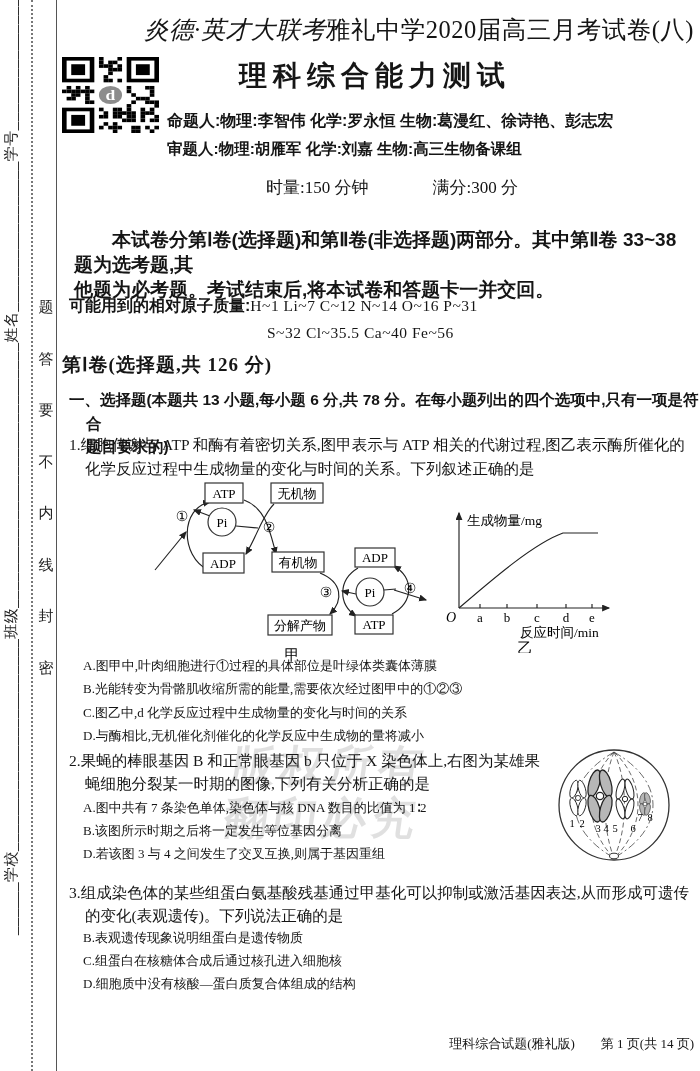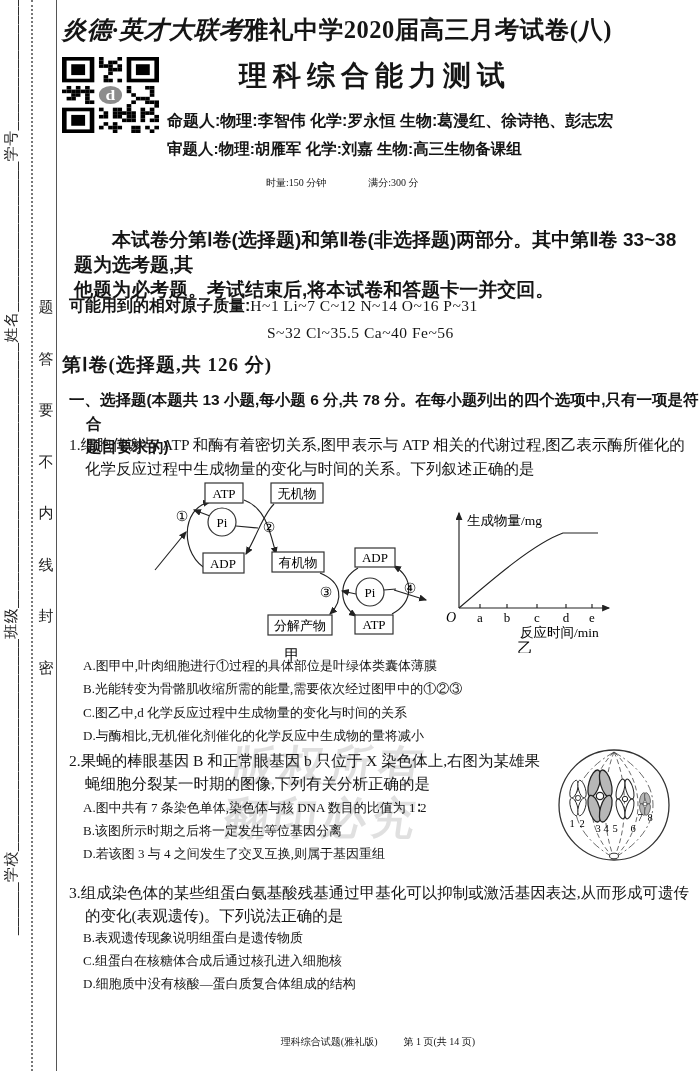--- a/index.html
+++ b/index.html
@@ -11,45 +11,45 @@
   
   .dotline{left:31px;top:0;height:1071px;width:0;border-left:2px dotted #777}
   .solidline{left:56px;top:0;height:1071px;width:0;border-left:1.5px solid #555}
   .fields{left:-405px;top:502px;width:840px;height:26px;transform:rotate(-90deg);
           font-family:"Liberation Sans",sans-serif;font-size:15px;color:#222;
           white-space:nowrap;text-align:center;letter-spacing:.5px}
   .seal{left:36px;top:298px;height:380px;width:20px;display:flex;flex-direction:column;
         justify-content:space-between;align-items:center;
         font-family:"Liberation Sans",sans-serif;font-size:15px;color:#222}
   
-  .examtitle{left:62px;top:13px;width:632px;text-align:left;font-size:24.5px;
-             font-weight:bold;letter-spacing:.5px}
+  .examtitle{left:62px;top:13px;width:632px;text-align:right;font-size:24.5px;
+             font-weight:normal;letter-spacing:.5px}
   .examtitle .series{font-style:italic}
   .subject{left:160px;top:57px;width:430px;text-align:center;font-size:28px;letter-spacing:6px}
   .setters{left:167px;top:111px;font-size:16px}
   .reviewers{left:167px;top:139px;font-size:15.5px}
-  .duration{left:266px;top:176px;font-size:10px;display:flex;gap:42px}
+  .duration{left:266px;top:176px;font-size:17px;display:flex;gap:64px}
   
   .notice{left:74px;top:227px;width:624px;font-size:19px;line-height:25px;text-indent:2em}
   .atom1{left:69px;top:296px;font-size:15.5px}
   .atom1 .lbl{font-size:16px}
   .atom1 .vals{letter-spacing:.5px}
   .atom2{left:267px;top:324px;font-size:15.5px;letter-spacing:.5px}
   .sec1{left:62px;top:352px;width:632px;text-align:left;font-size:19px;font-weight:600;letter-spacing:1px}
   .instr{left:69px;top:388px;width:626px;font-size:15.5px;line-height:23.5px;
          padding-left:17px;text-indent:-17px}
   .stem{font-size:15.5px;line-height:23.5px;padding-left:16px;text-indent:-16px}
   .q1stem{left:69px;top:433px;width:628px}
   .q2stem{left:69px;top:749px;width:505px;line-height:23.2px}
   .q3stem{left:69px;top:881px;width:628px;line-height:23px}
   .opts{font-size:13px}
   .q1opts{left:83px;top:654px;line-height:23.4px}
   .q2opts{left:83px;top:796px;line-height:23.1px}
   .q3opts{left:83px;top:926px;line-height:23px}
-  .footer{left:62px;top:1035px;width:632px;text-align:center;font-size:10px}
+  .footer{left:62px;top:1035px;width:632px;text-align:right;font-size:13px}
   .footer .gap{display:inline-block;width:26px}
   .wm{left:228px;top:740px;font-size:44px;line-height:52px;letter-spacing:5px;
       color:rgba(0,0,0,.12);transform:skewX(-8deg);font-weight:bold;
       font-family:"Liberation Sans",sans-serif}
   
   svg text{font-family:"Liberation Serif",serif}
   .bx{fill:#fff;stroke:#333;stroke-width:1.2}
   .ln{fill:none;stroke:#222;stroke-width:1.15}
   .chrW{fill:#fff;stroke:#222;stroke-width:1.1}
   .chrG{fill:#b7b7b7;stroke:#222;stroke-width:1.1}

